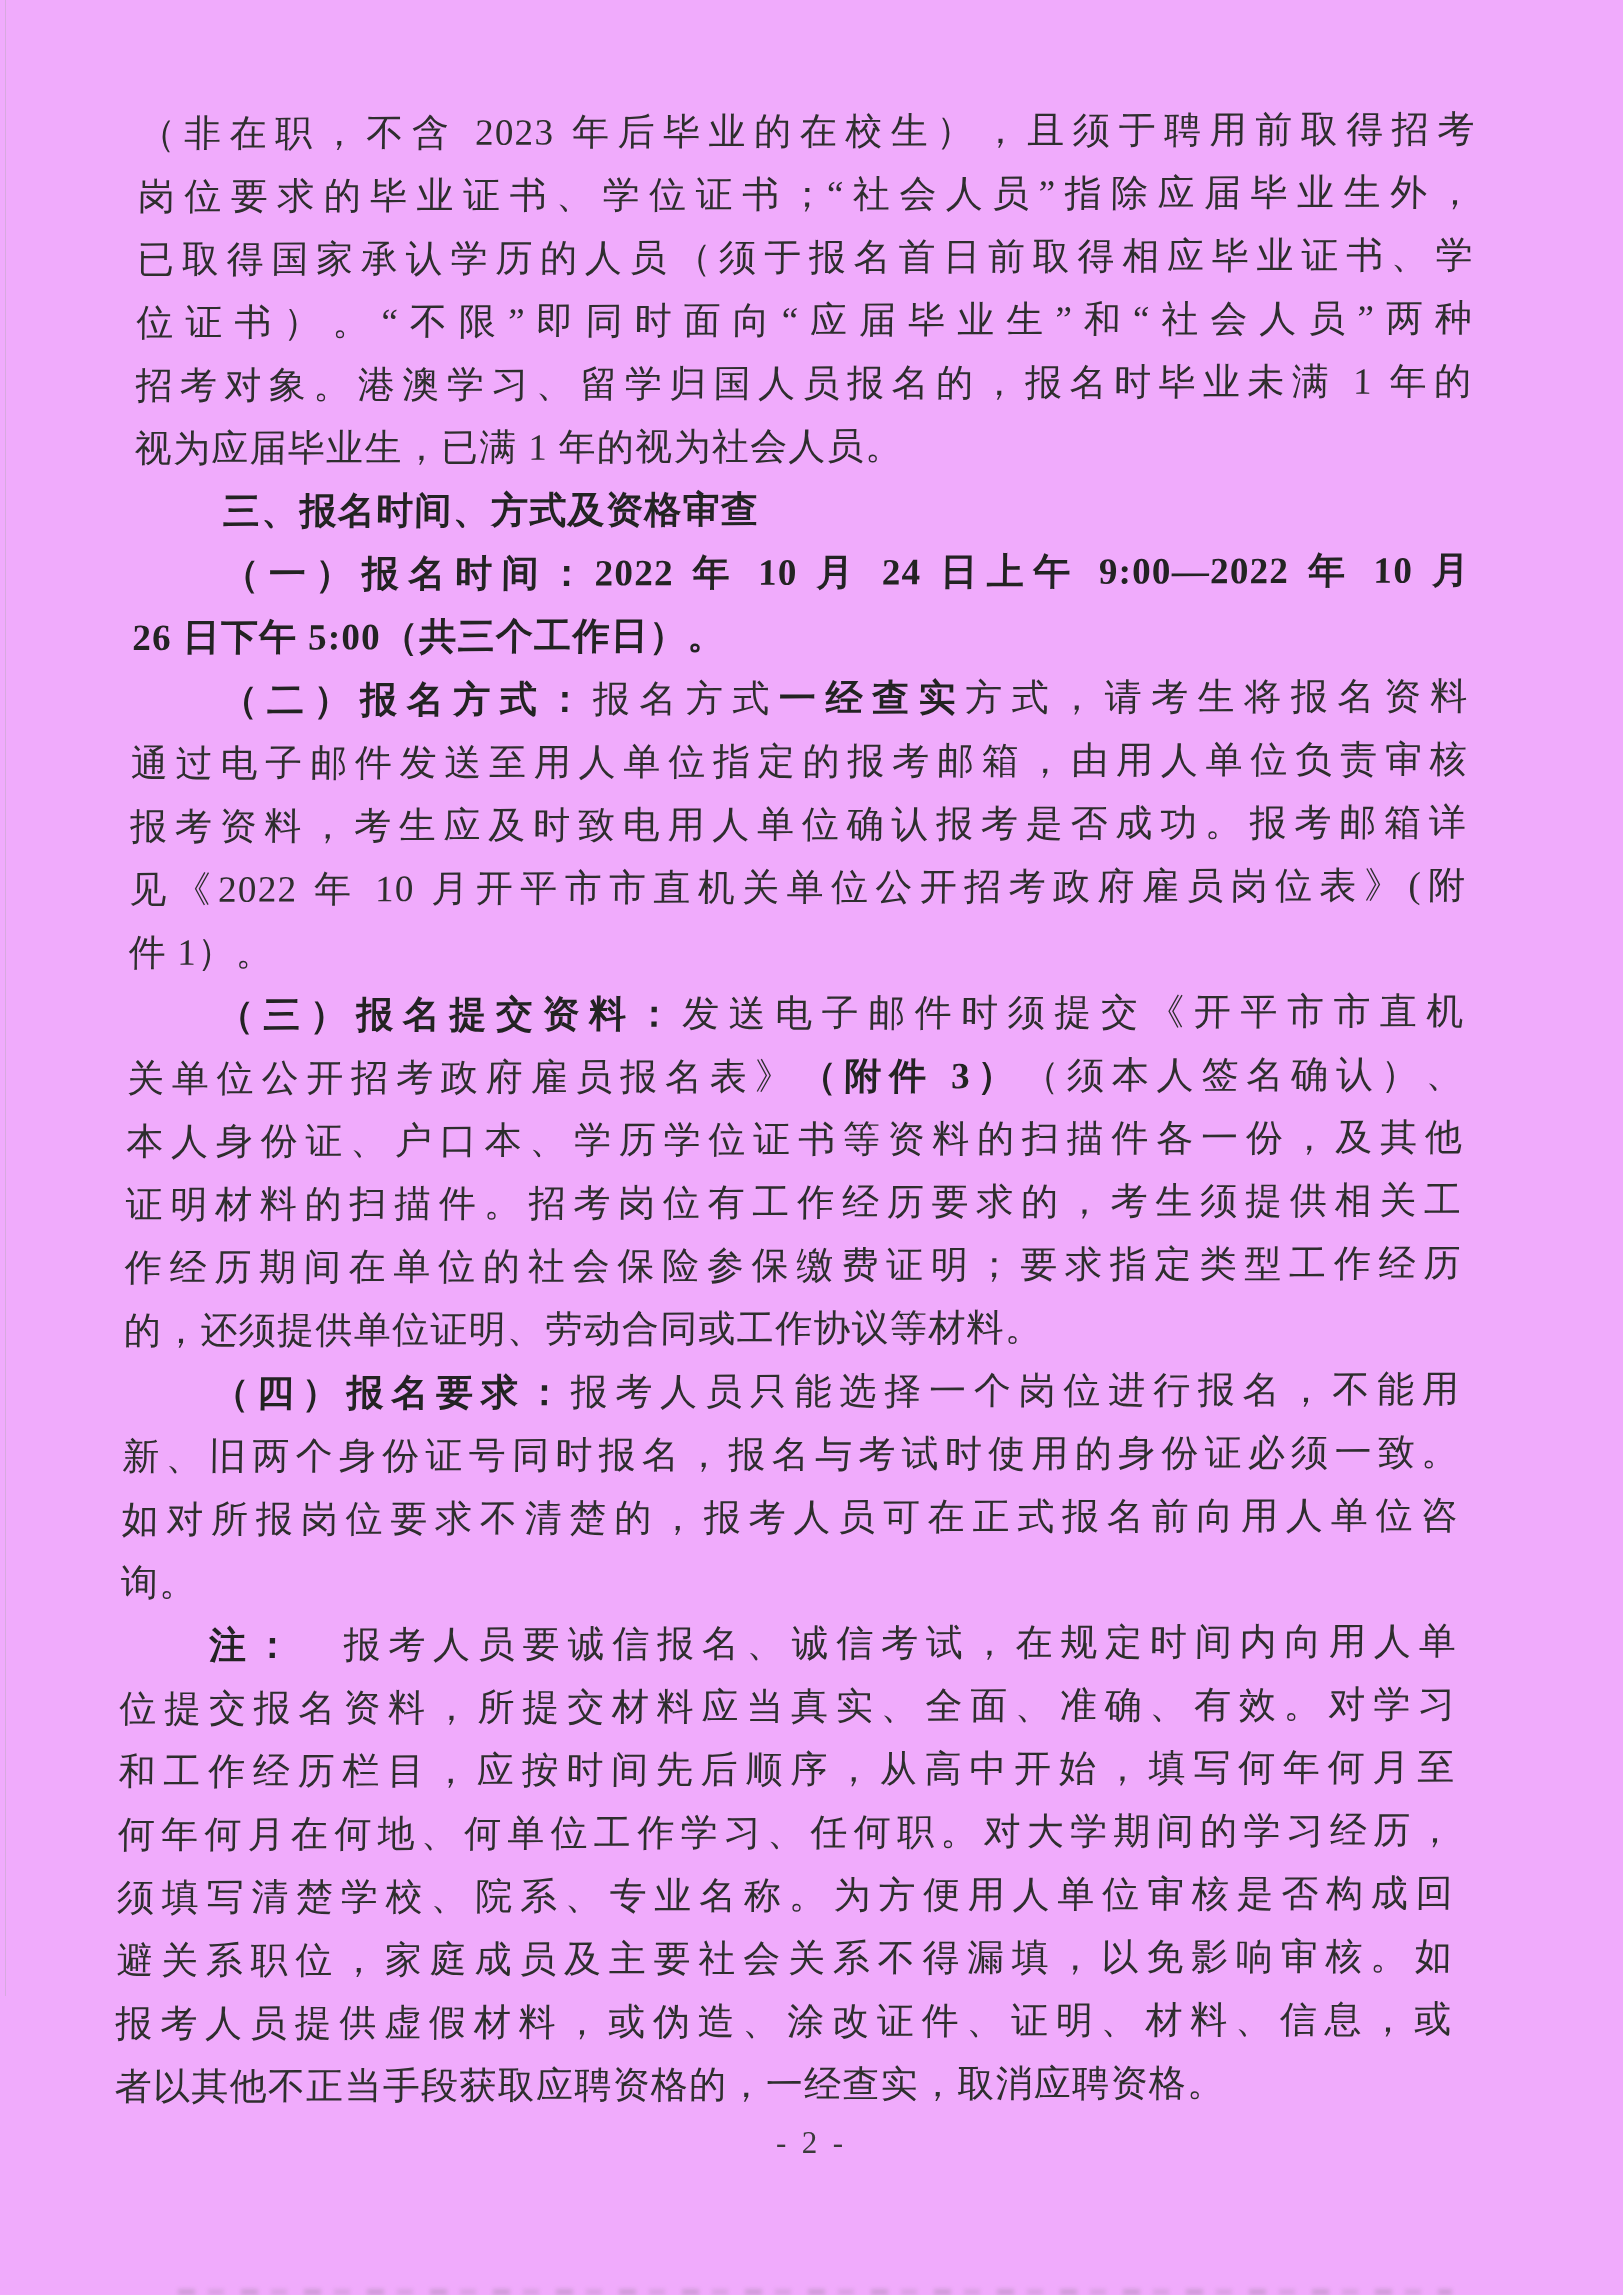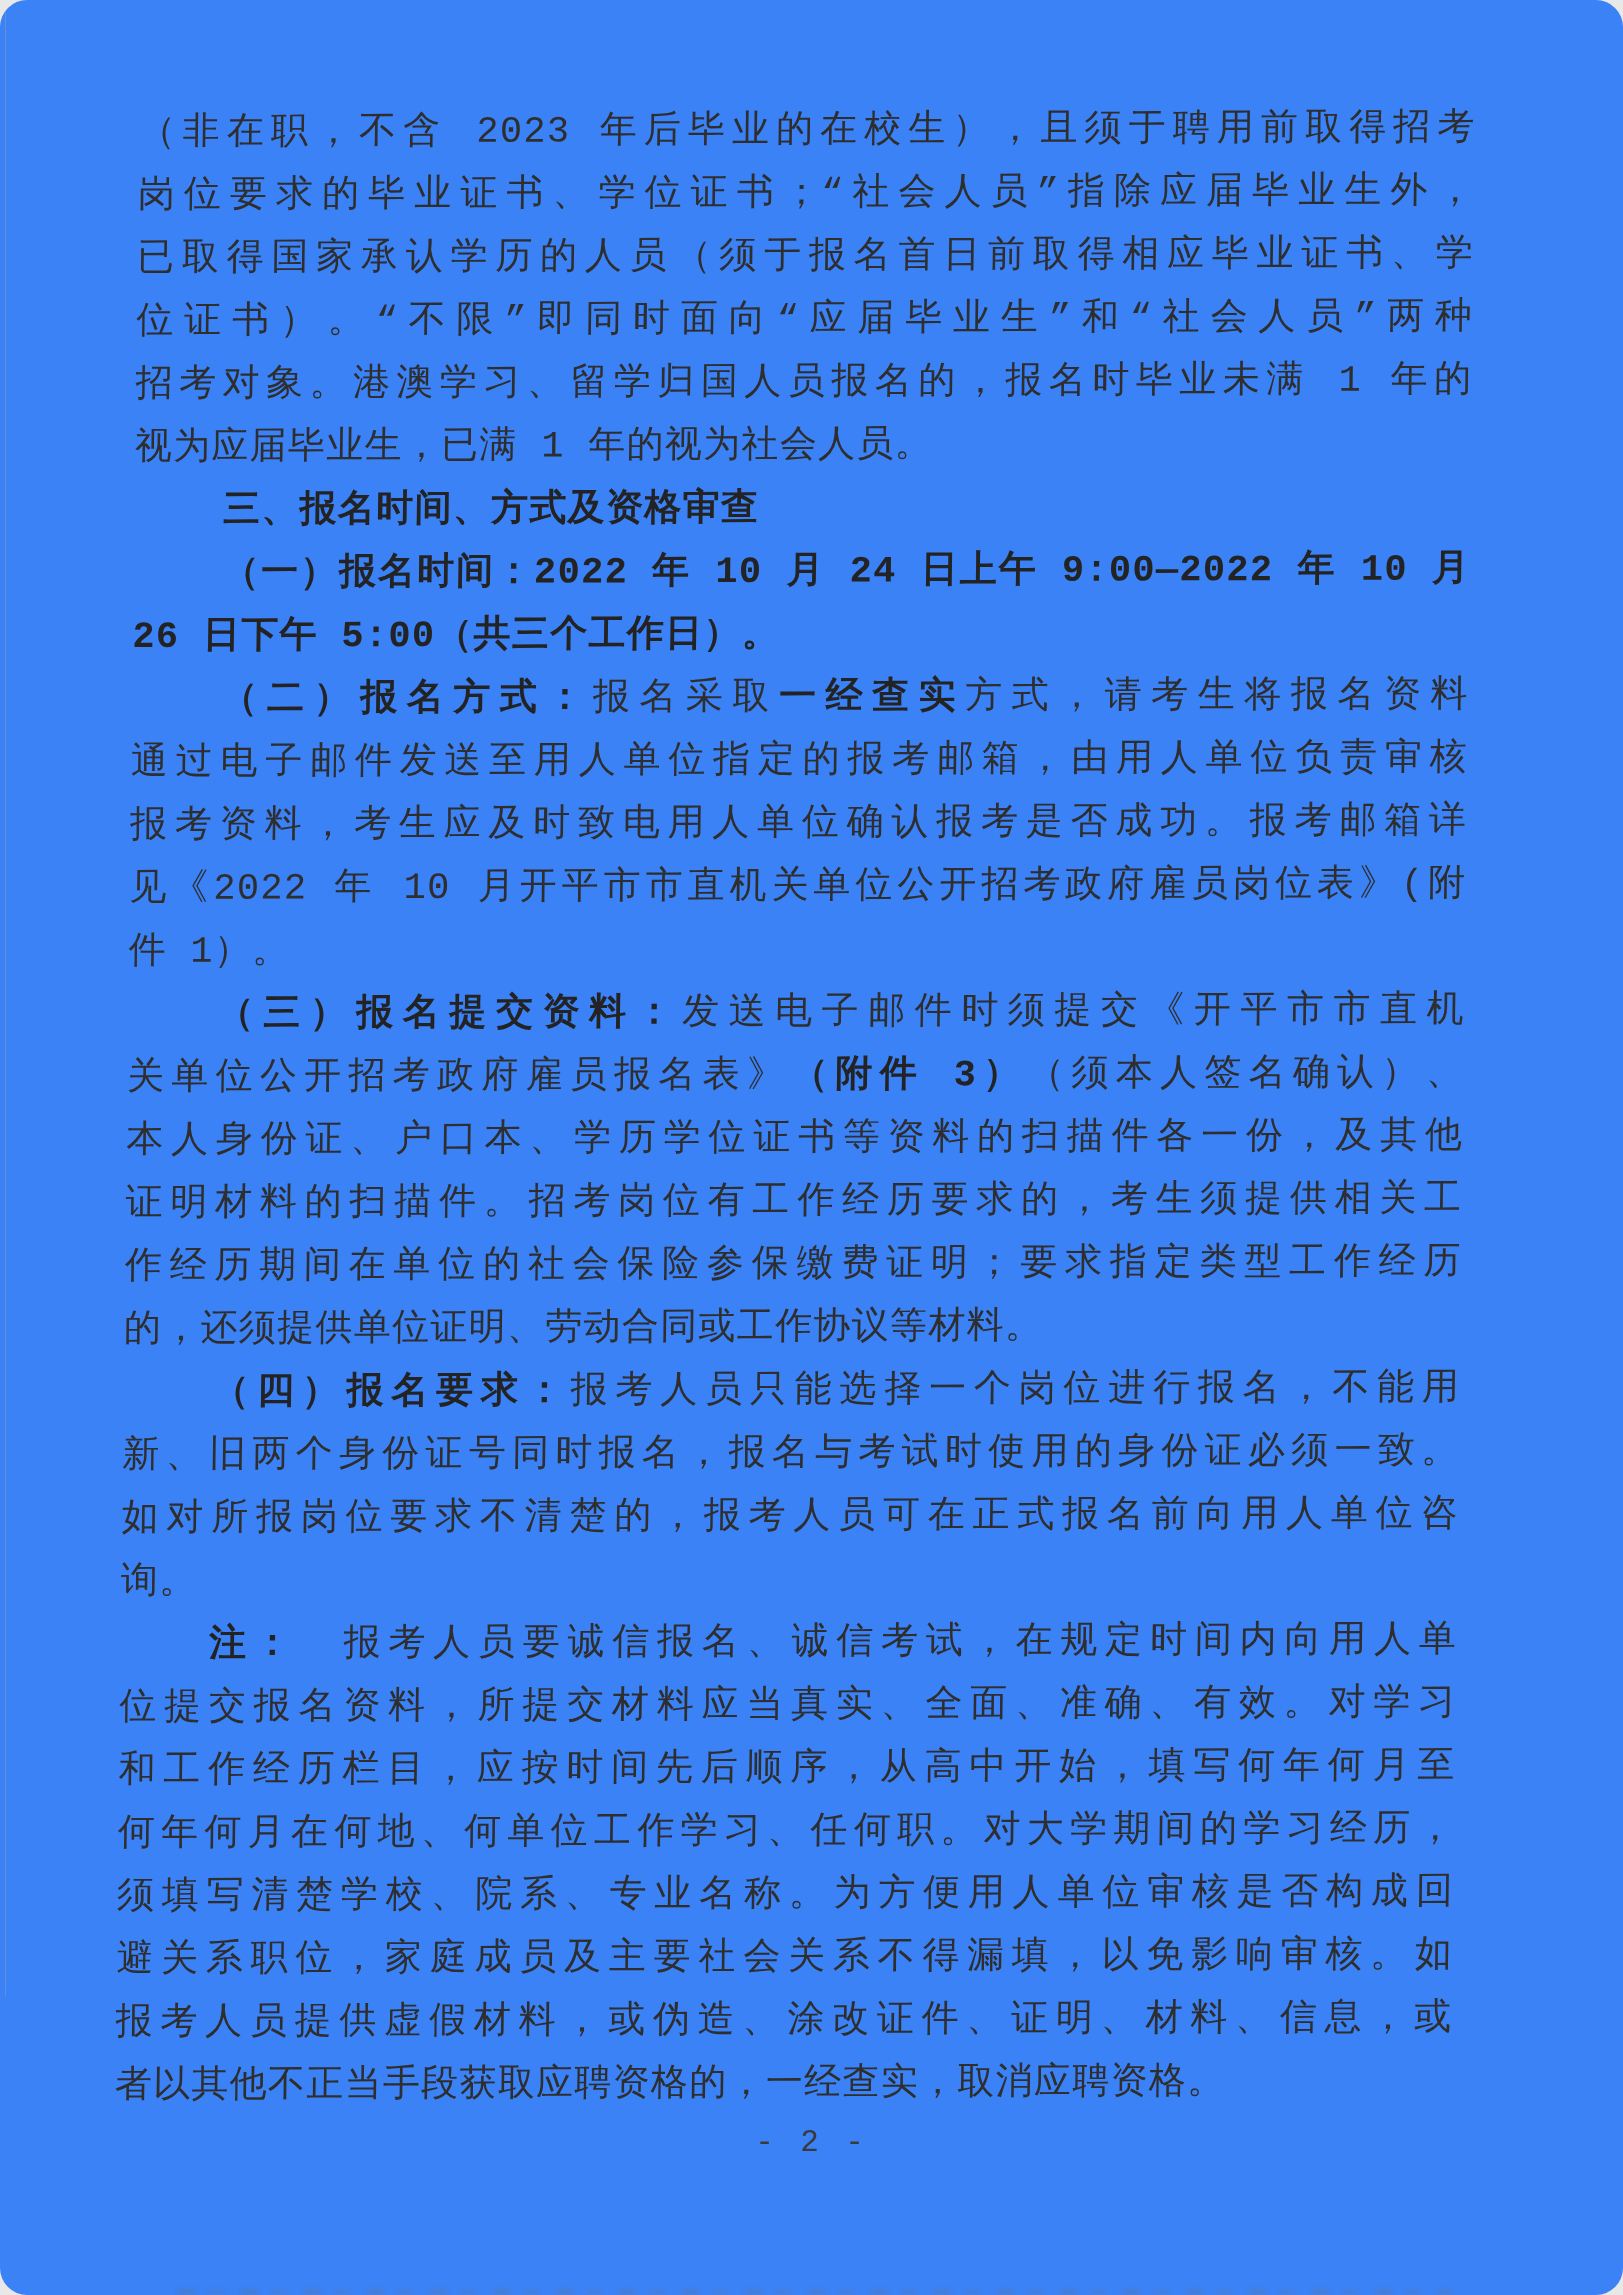--- a/index.html
+++ b/index.html
@@ -1,22 +1,21 @@
 <!DOCTYPE html>
 <html style="font-size:10.5px"><head>
 <meta charset="utf-8">
 <style>
   html,body{margin:0;padding:0;background:#e8e8e8;}
   .page{
     position:relative;
     width:1623px;height:2295px;
-    background:#3b82f6;
+    background:#f0abfc;
     overflow:hidden;
-    font-family:Liberation Mono, monospace;
-    border-radius:27px;
+    font-family:Liberation Serif, serif;
   }
   
   .edge-left{
     position:absolute;left:5.2px;top:0;width:1.3px;height:1996px;
     background:rgba(170,170,170,.35);
   }
   .text-block{
     position:absolute;left:139px;top:102px;width:1337px;
     transform:rotate(-0.2deg) skewX(-0.9deg);
     transform-origin:0 0;
@@ -56,21 +55,21 @@
 
   <div class="line just"><span>（非在职，不含 2023 年后毕业的在校生），且须于聘用前取得招考</span></div>
       <div class="line just"><span>岗位要求的毕业证书、学位证书；“社会人员”指除应届毕业生外，</span></div>
       <div class="line just"><span>已取得国家承认学历的人员（须于报名首日前取得相应毕业证书、学</span></div>
       <div class="line just"><span>位证书）。“不限”即同时面向“应届毕业生”和“社会人员”两种</span></div>
       <div class="line just"><span>招考对象。港澳学习、留学归国人员报名的，报名时毕业未满 1 年的</span></div>
       <div class="line"><span>视为应届毕业生，已满 1 年的视为社会人员。</span></div>
       <div class="line ind"><span class="b">三、报名时间、方式及资格审查</span></div>
       <div class="line ind just"><span class="b">（一）报名时间：</span><span class="b">2022 年 10 月 24 日上午 9:00—2022 年 10 月</span></div>
       <div class="line"><span class="b">26 日下午 5:00（共三个工作日）。</span></div>
-      <div class="line ind just"><span class="b">（二）报名方式：</span><span>报名采取</span><span class="b">一经查实</span><span>方式，请考生将报名资料</span></div>
+      <div class="line ind just"><span class="b">（二）报名方式：</span><span>报名方式</span><span class="b">一经查实</span><span>方式，请考生将报名资料</span></div>
       <div class="line just"><span>通过电子邮件发送至用人单位指定的报考邮箱，由用人单位负责审核</span></div>
       <div class="line just"><span>报考资料，考生应及时致电用人单位确认报考是否成功。报考邮箱详</span></div>
       <div class="line just"><span>见《2022 年 10 月开平市市直机关单位公开招考政府雇员岗位表》(附</span></div>
       <div class="line"><span>件 1）。</span></div>
       <div class="line ind just"><span class="b">（三）报名提交资料：</span><span>发送电子邮件时须提交《开平市市直机</span></div>
       <div class="line just"><span>关单位公开招考政府雇员报名表》</span><span class="b">（附件 3）</span><span>（须本人签名确认）、</span></div>
       <div class="line just"><span>本人身份证、户口本、学历学位证书等资料的扫描件各一份，及其他</span></div>
       <div class="line just"><span>证明材料的扫描件。招考岗位有工作经历要求的，考生须提供相关工</span></div>
       <div class="line just"><span>作经历期间在单位的社会保险参保缴费证明；要求指定类型工作经历</span></div>
       <div class="line"><span>的，还须提供单位证明、劳动合同或工作协议等材料。</span></div>

